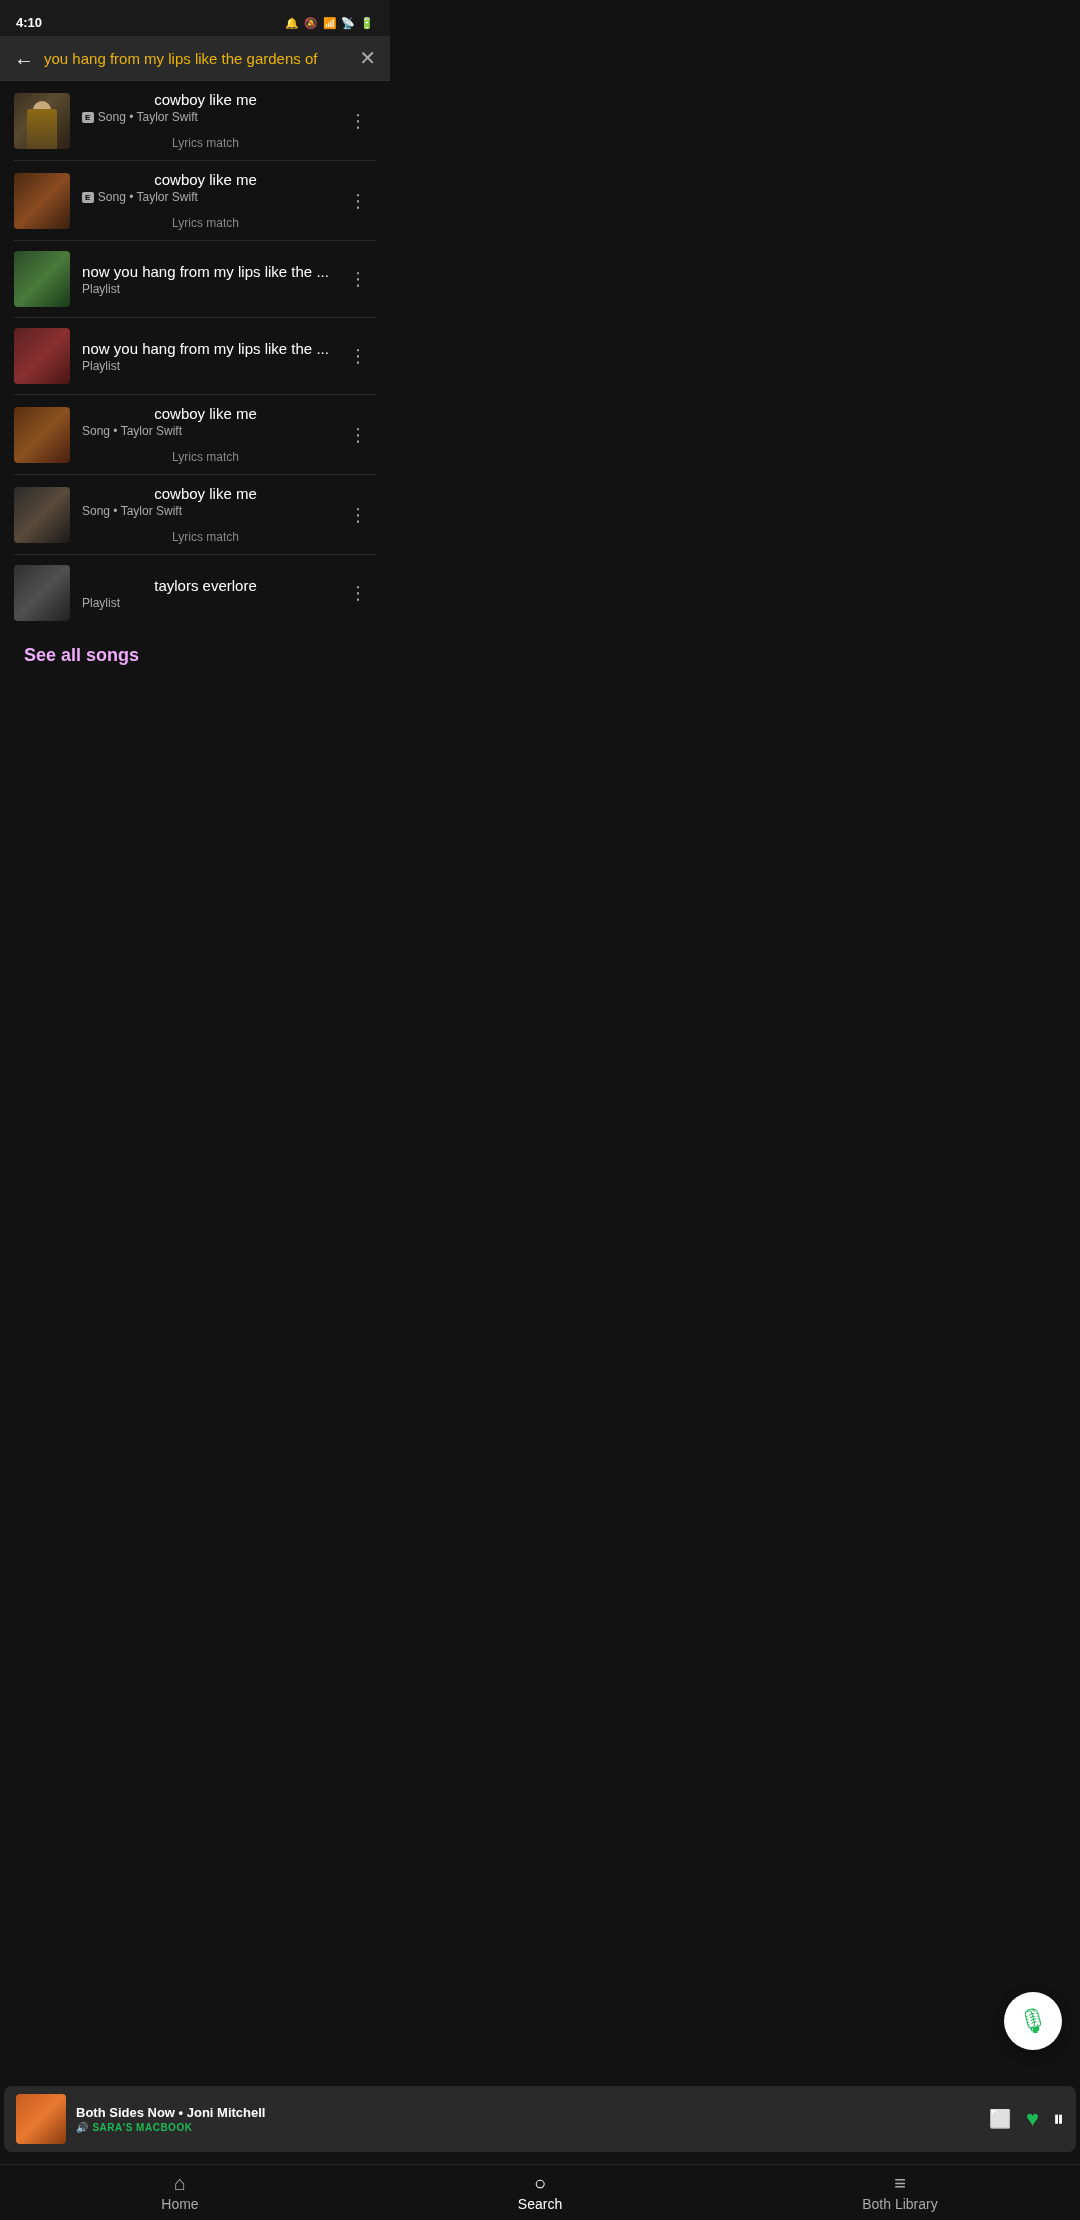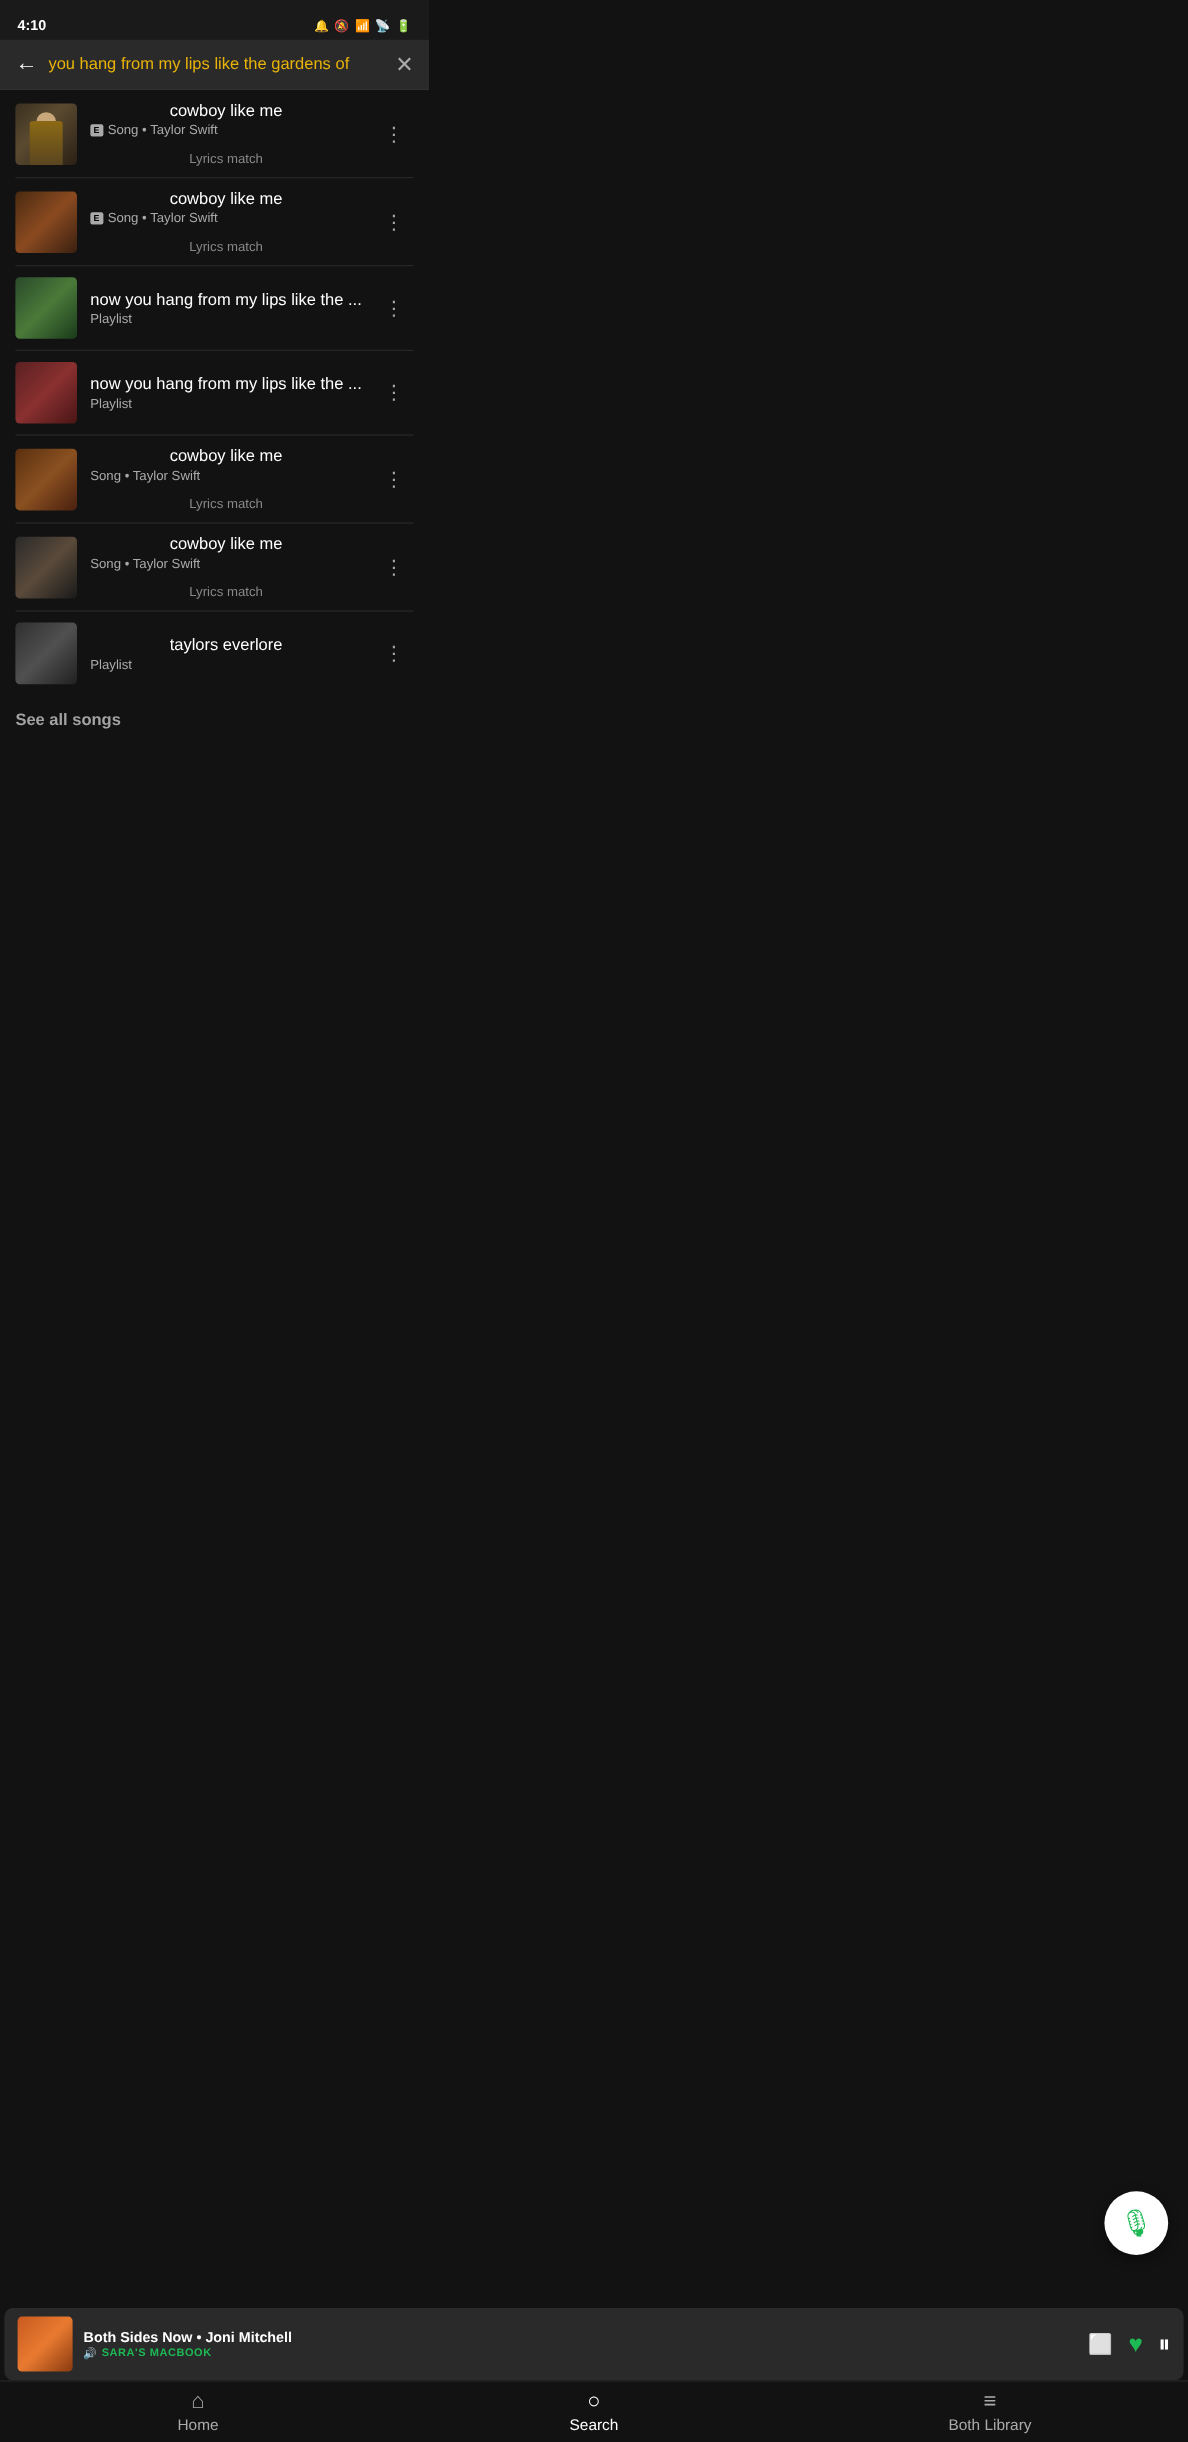--- a/index.html
+++ b/index.html
@@ -190,24 +190,24 @@
       padding: 8px;
       cursor: pointer;
       background: none;
       border: none;
       letter-spacing: 1px;
       flex-shrink: 0;
     }
 
     
     .section-header {
-      padding: 14px 14px 8px;
-      font-size: 15px;
+      padding: 14px 24px 8px;
+      font-size: 18px;
       font-weight: 700;
-      color: #a3a3a3;
+      color: #f0abfc;
     }
 
     
     .mic-button {
       position: fixed;
       right: 18px;
       bottom: 170px;
       width: 58px;
       height: 58px;
       border-radius: 50%;
@@ -228,21 +228,21 @@
     .now-playing-bar {
       position: fixed;
       bottom: 56px;
       left: 0; right: 0;
       background: #2a2a2a;
       display: flex;
       align-items: center;
       padding: 8px 12px;
       gap: 10px;
       border-radius: 8px;
-      margin: 0 4px;
+      margin: 12px 4px;
       z-index: 40;
     }
     .now-playing-thumb {
       width: 50px;
       height: 50px;
       border-radius: 4px;
       flex-shrink: 0;
       background: linear-gradient(135deg, #c85a20 0%, #e87a30 50%, #8a3a10 100%);
       position: relative;
     }

